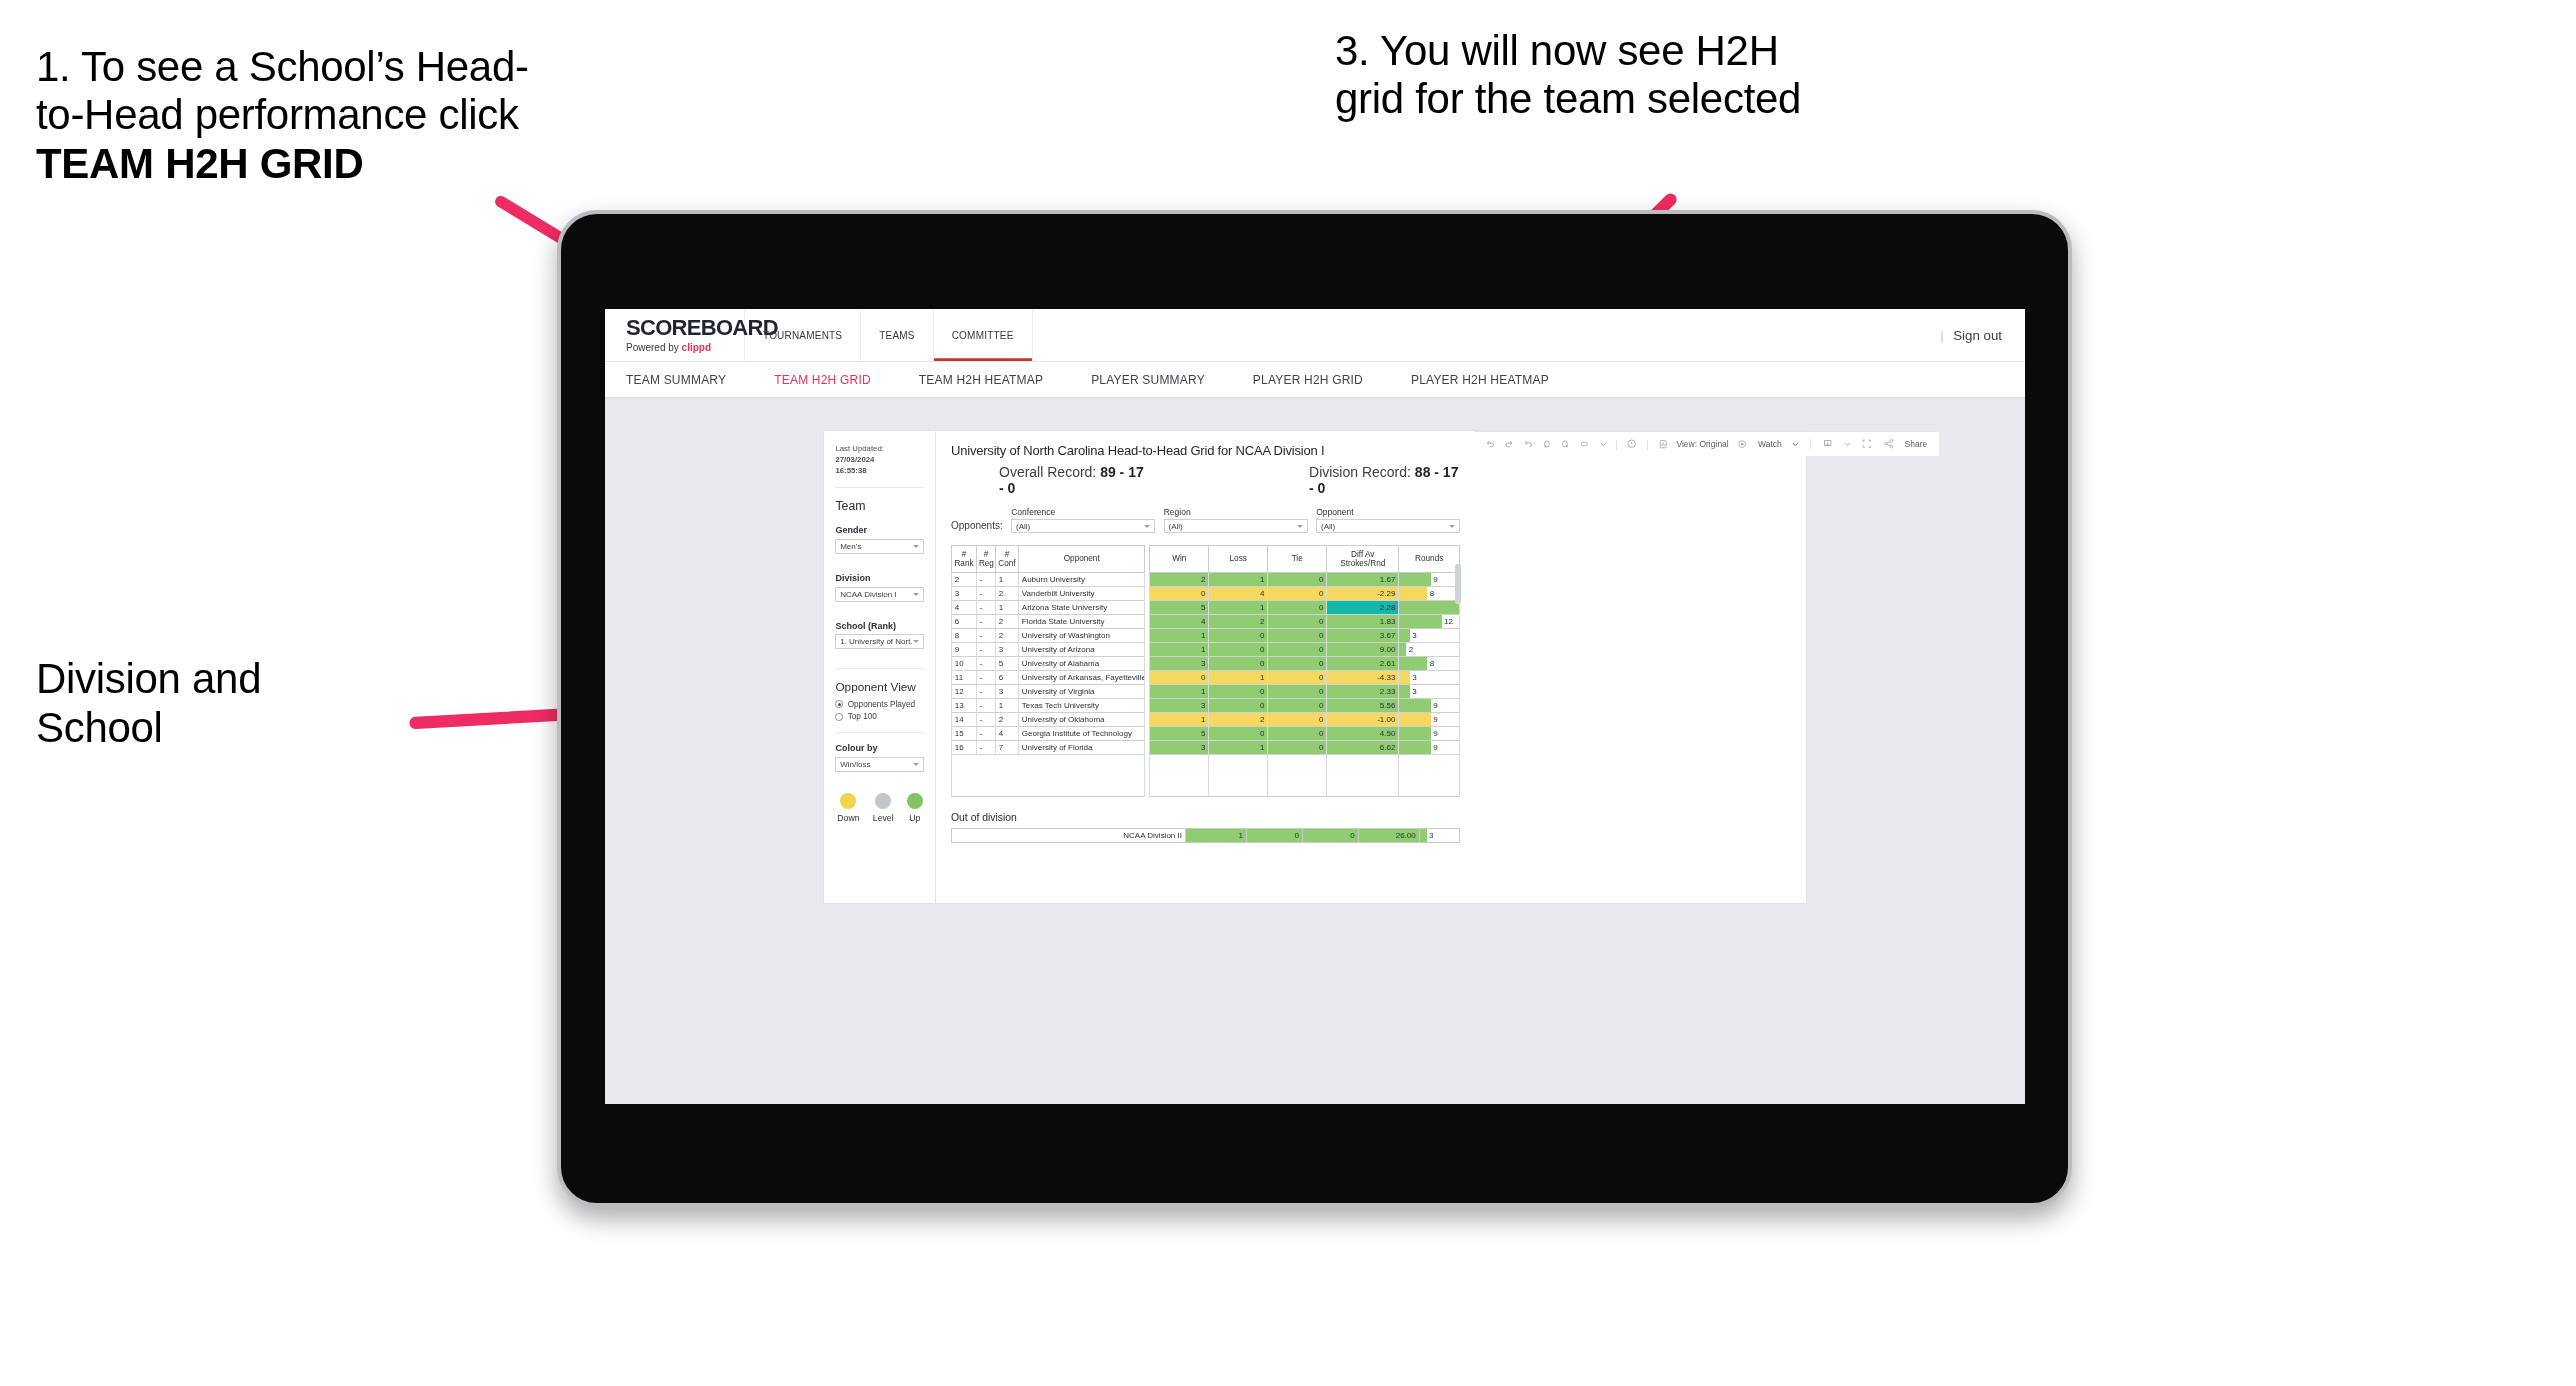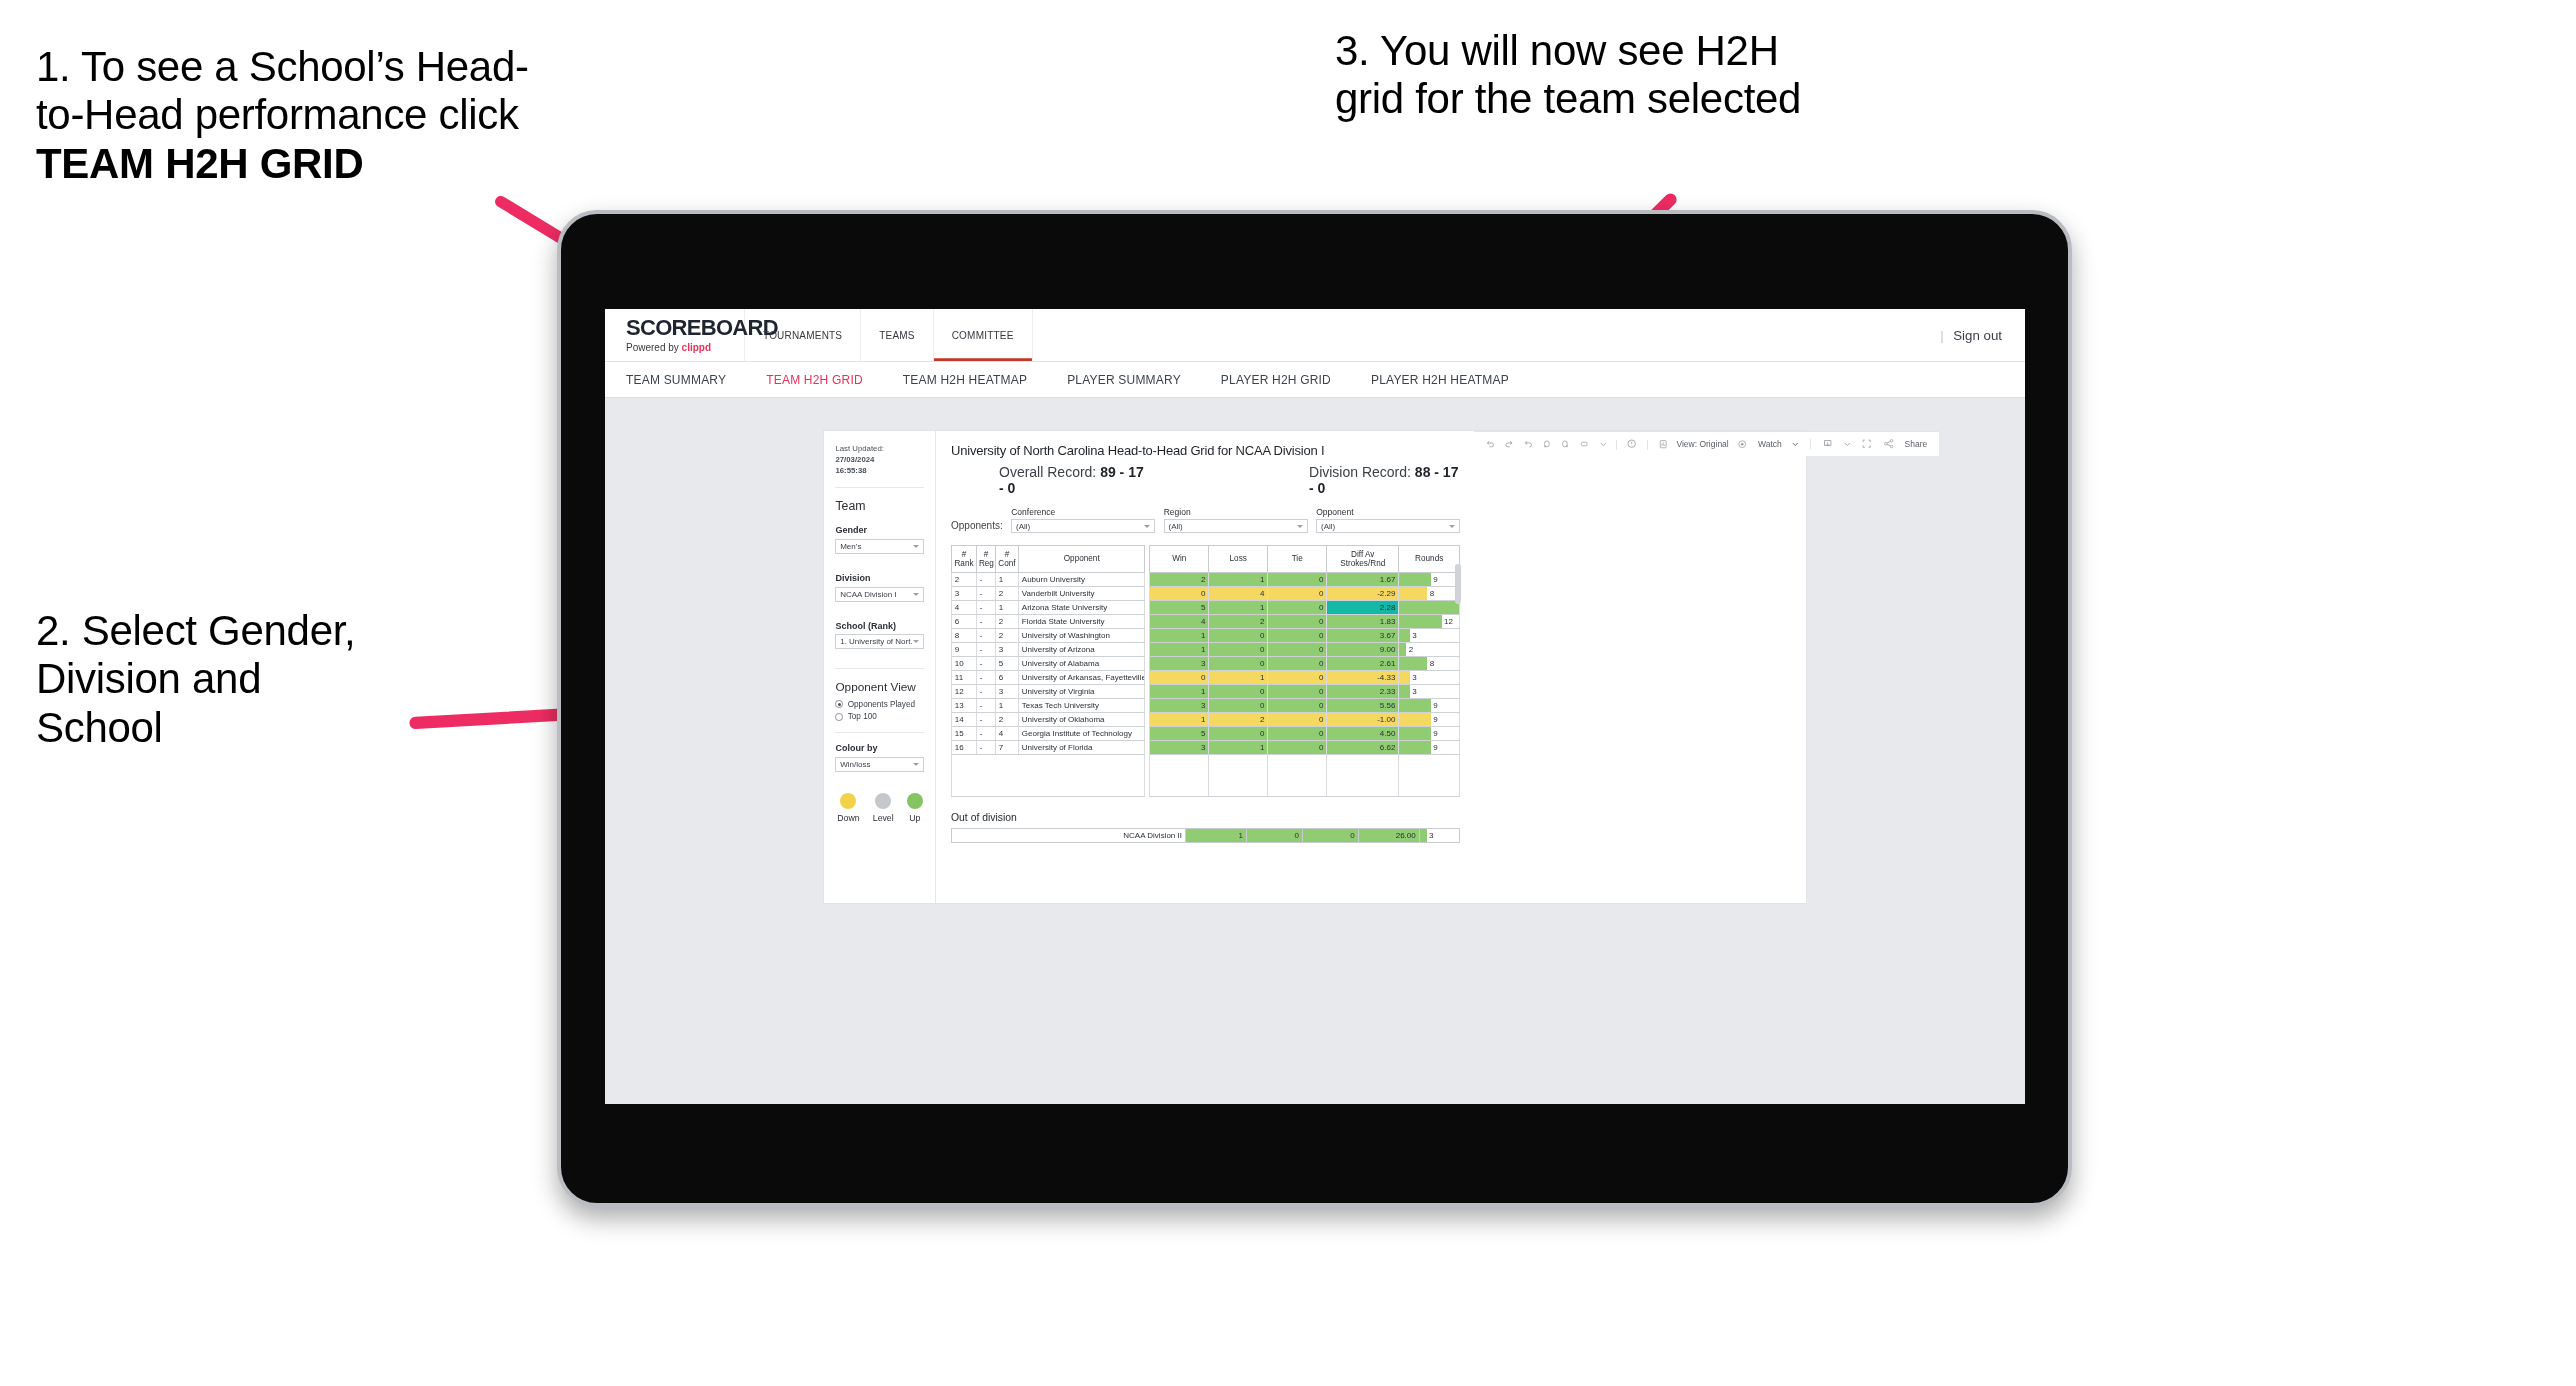--- a/index.html
+++ b/index.html
@@ -71,21 +71,21 @@
   }
   .topnav a.active { box-shadow: inset 0 -2.8px 0 #c0392b; }
   .topright {
     margin-left: auto; display: flex; align-items: center;
     padding-right: 23px; gap: 9.5px; font-size: 13.3px; color: #3b4048;
   }
   .topright .sep { color: #c9c9c9; }
 
   .subnav {
     height: 36px; background: #fff;
-    display: flex; align-items: center; gap: 8px;
+    display: flex; align-items: center; gap: 16px;
     border-bottom: 0.9px solid #dcdcdc; padding-left: 21px;
   }
   .subnav a {
     font-size: 12px; color: #3d434b; text-decoration: none;
     padding: 0 16px; letter-spacing: 0.2px;
   }
   .subnav a:first-child { padding-left: 0; }
   .subnav a.active { color: #e8305a; }
 
   
@@ -202,21 +202,21 @@
 
 <div id="root">
 
   <div class="annot" id="annot1">
     <span>1. To see a School’s Head-</span><br>
     <span>to-Head performance click</span>
     <b>TEAM H2H GRID</b>
   </div>
 
   <div class="annot" id="annot2">
-    <span>2. Select Gender,</span><br>
+    <br>
     <span>Division and</span><br>
     <span>School</span>
   </div>
 
   <div class="annot" id="annot3">
     <span>3. You will now see H2H</span><br>
     <span>grid for the team selected</span>
   </div>
 
   <svg class="arrow" style="left:493px; top:194px; width:313px; height:180px;" viewBox="0 0 330 190">

